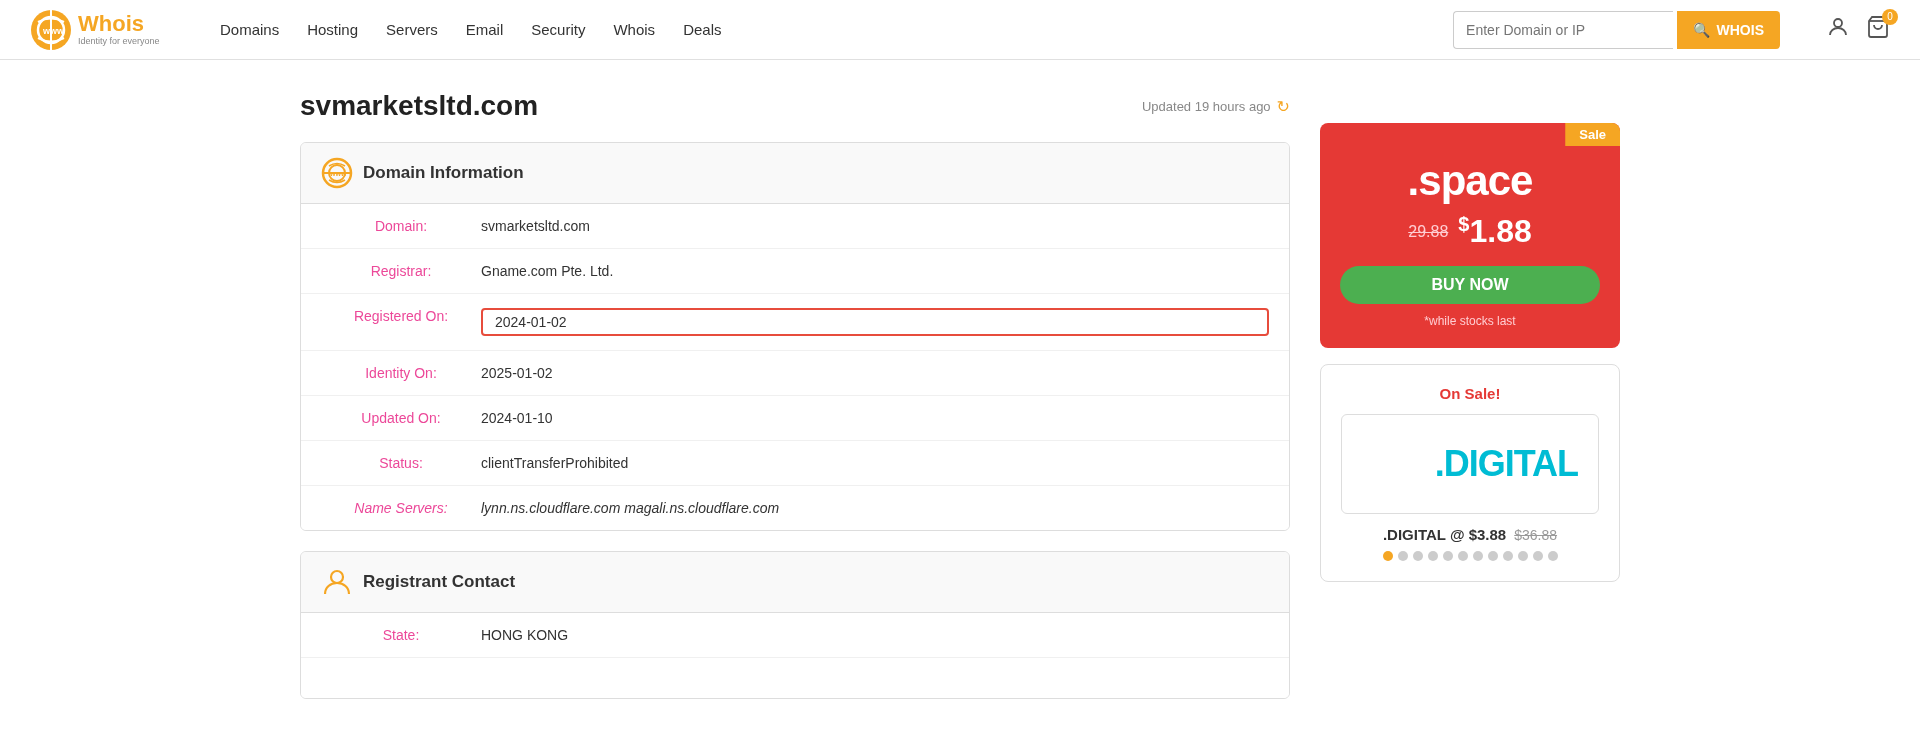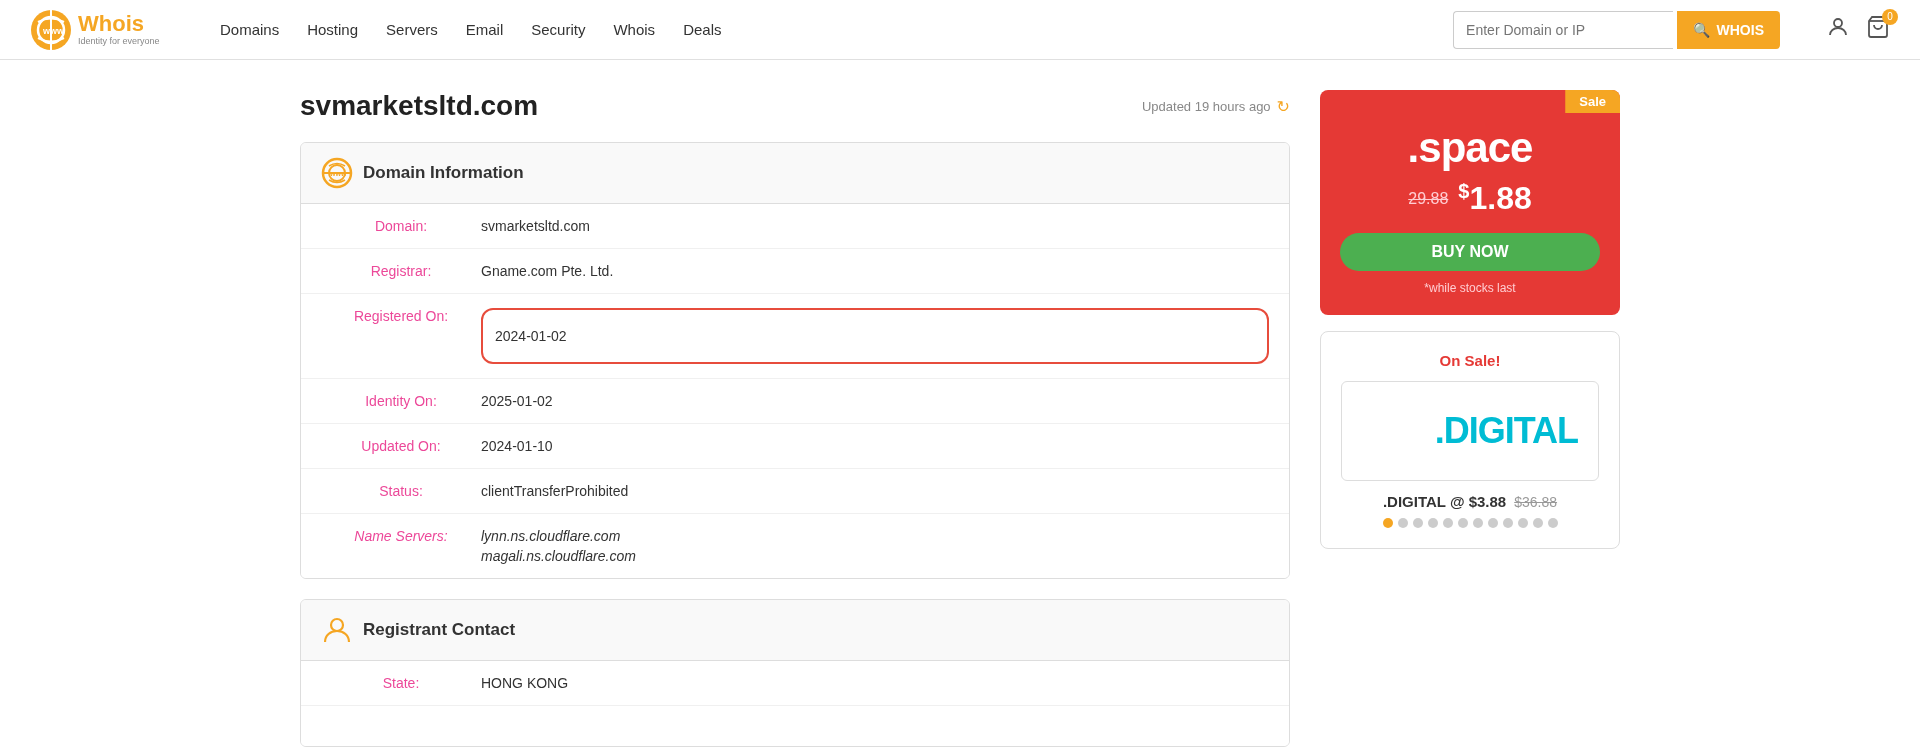--- a/index.html
+++ b/index.html
@@ -189,48 +189,49 @@
       text-align: center;
     }
     .info-value {
       color: #333;
       font-size: 14px;
       flex: 1;
     }
     .info-value.highlight {
       background: transparent;
       border: 2px solid #e74c3c;
-      border-radius: 12px;
-      padding: 18px 12px;
+      border-radius: 4px;
+      padding: 4px 12px;
       display: inline-block;
       color: #333;
     }
     .nameservers {
       display: flex;
-      flex-direction: column;
+      flex-direction: row;
       gap: 4px;
     }
 
     
     .sidebar {
       width: 300px;
       min-width: 300px;
       display: flex;
       flex-direction: column;
       gap: 16px;
     }
 
     
     .promo-card-space {
       background: #e53935;
       border-radius: 8px;
       padding: 24px 20px 20px;
       color: #fff;
       position: relative;
       text-align: center;
+      margin-top: 33px;
     }
     .sale-badge {
       position: absolute;
       top: 0;
       right: 0;
       background: #f5a623;
       color: #fff;
       font-size: 13px;
       font-weight: bold;
       padding: 4px 14px;

